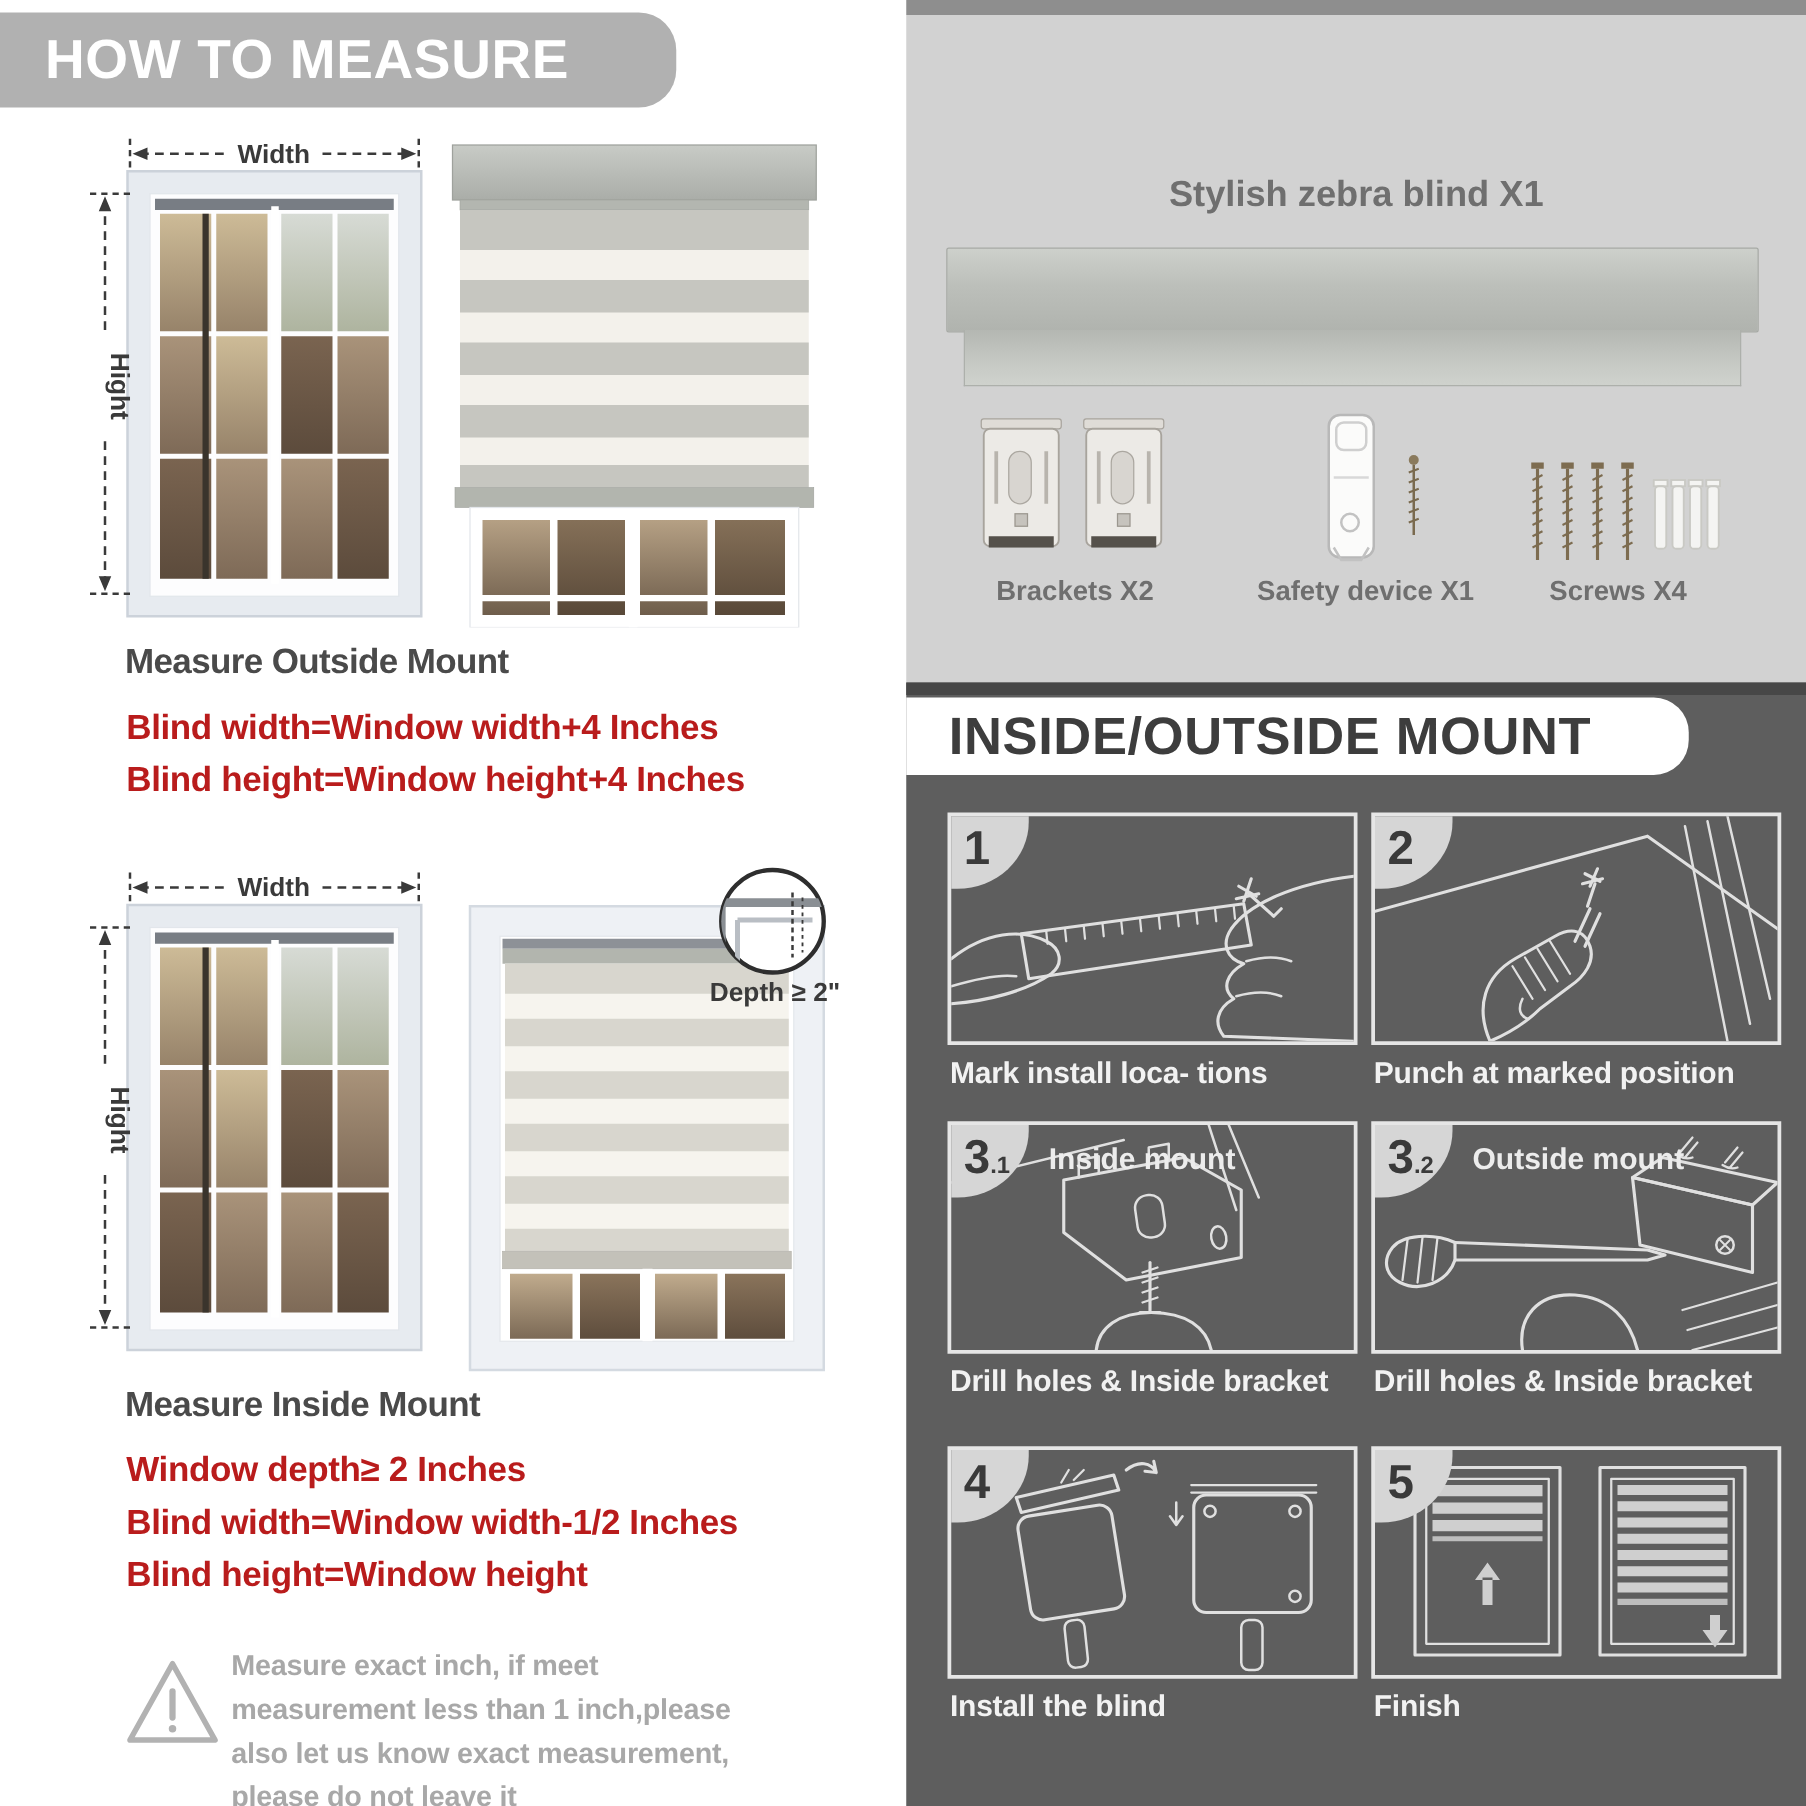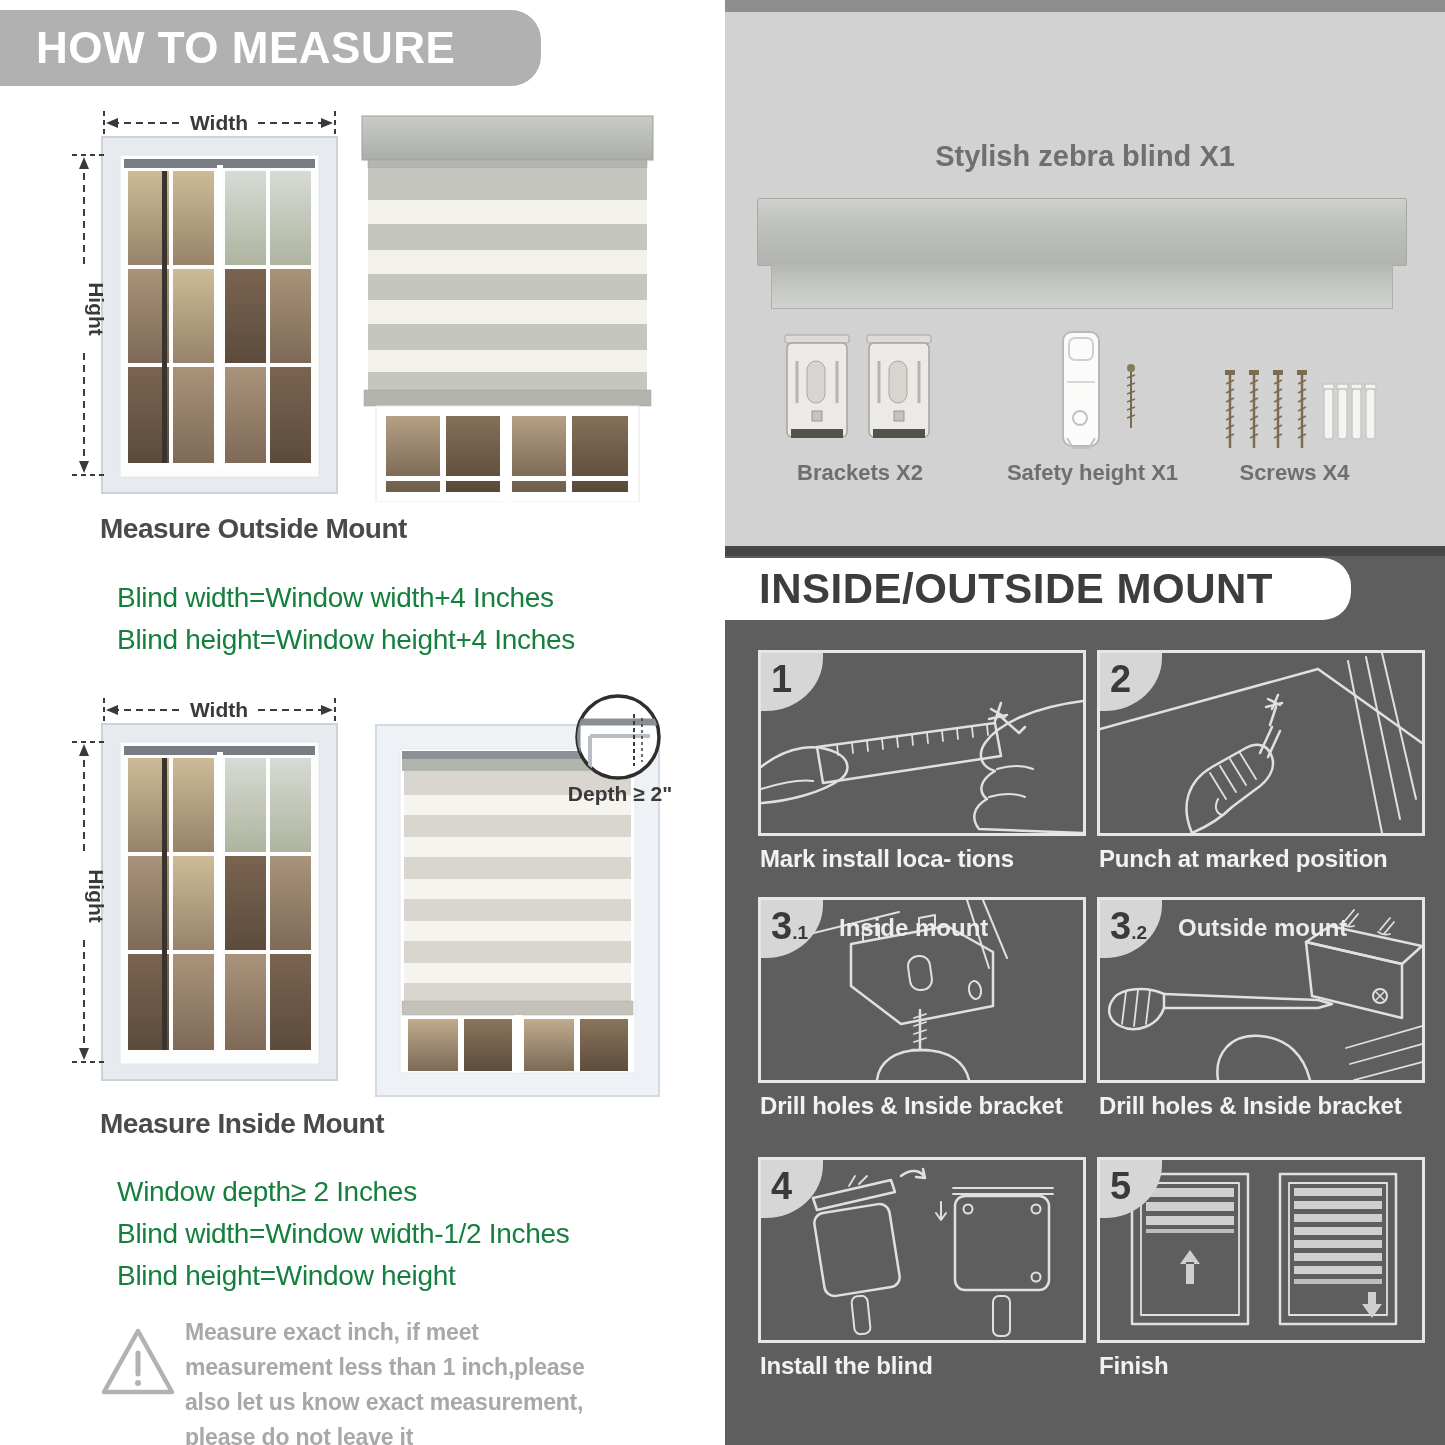--- a/index.html
+++ b/index.html
@@ -11,21 +11,21 @@
   .banner{position:absolute;font-weight:bold;letter-spacing:.5px;display:flex;align-items:center;}
   .banner-left{left:0;top:10px;width:505px;height:76px;background:#b1b1b1;color:#ffffff;
                border-radius:0 30px 30px 0;padding-left:36px;font-size:44px;}
   .banner-included{left:725px;top:8px;width:492px;height:78px;background:#ffffff;color:#c9c9c9;
                border-radius:0 30px 30px 0;padding-left:38px;font-size:44px;}
   .banner-mount{left:725px;top:558px;width:592px;height:62px;background:#ffffff;color:#3d3d3d;
                border-radius:0 28px 28px 0;padding-left:34px;font-size:42px;}
 
   
   .h-measure{position:absolute;margin:0;font-size:28px;font-weight:bold;color:#4a4a4a;letter-spacing:-.5px;}
-  .body-line{position:absolute;margin:16px;font-size:28px;font-weight:normal;color:#15803d;letter-spacing:-.3px;}
+  .body-line{position:absolute;margin:0;font-size:28px;font-weight:bold;color:#b91c1c;letter-spacing:-.3px;}
   .warn-text{position:absolute;margin:0;font-size:23px;font-weight:bold;color:#a8a8a8;line-height:35px;width:445px;letter-spacing:-.2px;}
 
   
   .right-topstrip{left:725px;top:0;width:720px;height:12px;background:#8e8e8e;}
   .included-bg{left:725px;top:12px;width:720px;height:534px;background:#d2d2d2;}
   .product-label{left:725px;top:140px;width:720px;text-align:center;font-size:29px;font-weight:bold;color:#6f6f6f;}
   .headrail-top{left:757px;top:198px;width:648px;height:66px;
       background:linear-gradient(180deg,#cdd0cb 0%,#bcbfba 45%,#b0b3ae 100%);
       border:1px solid #a6a9a4;border-radius:2px;}
   .headrail-bottom{left:771px;top:264px;width:620px;height:44px;
@@ -375,21 +375,21 @@
           </g>
         <g transform="translate(146,22)">
             <rect x="-1" y="0" width="11" height="5"></rect>
             <rect x="0" y="5" width="9" height="50" rx="3"></rect>
           </g>
       </g>
     </svg>
   </div>
 
   <div class="part-label" style="left:760px;top:460px;width:200px;">Brackets X2</div>
-  <div class="part-label" style="left:985px;top:460px;width:215px;">Safety height X1</div>
+  <div class="part-label" style="left:985px;top:460px;width:215px;">Safety device X1</div>
   <div class="part-label" style="left:1222px;top:460px;width:145px;">Screws X4</div>
 
   <div class="abs mount-bg"></div>
   <div class="abs mount-topstrip"></div>
   <div class="banner banner-mount">
     <span>INSIDE/OUTSIDE MOUNT</span>
   </div>
 
   <div class="panel" style="left:758px;top:650px;">
     <svg width="322" height="180" viewBox="0 0 322 180">

